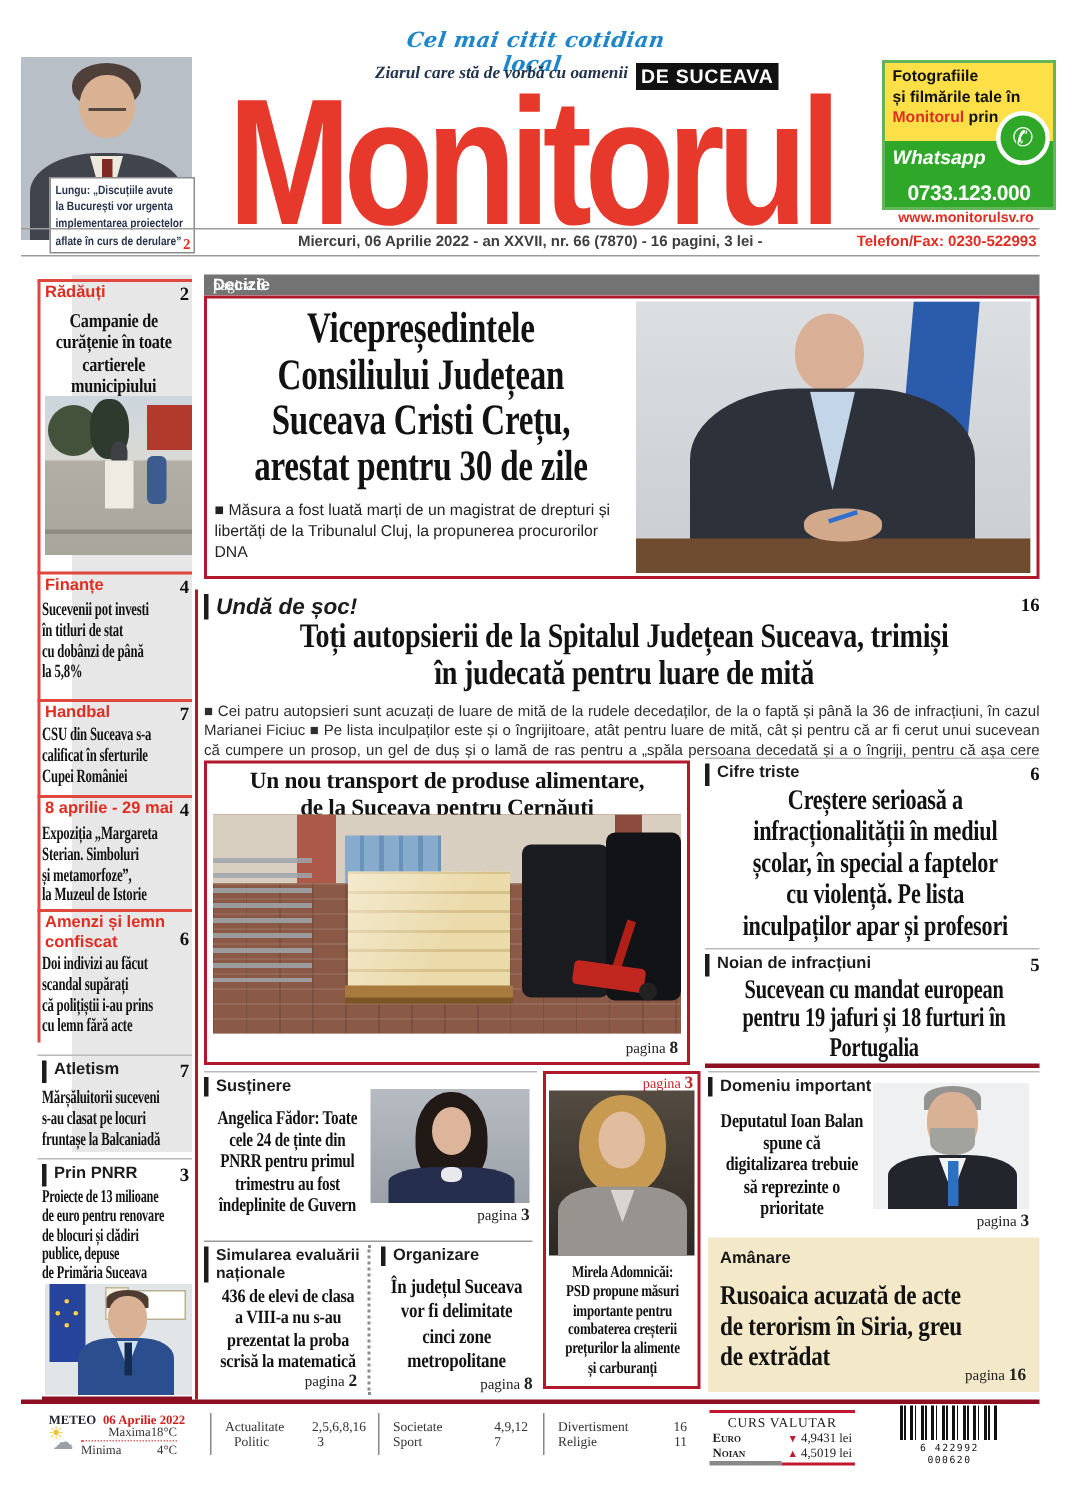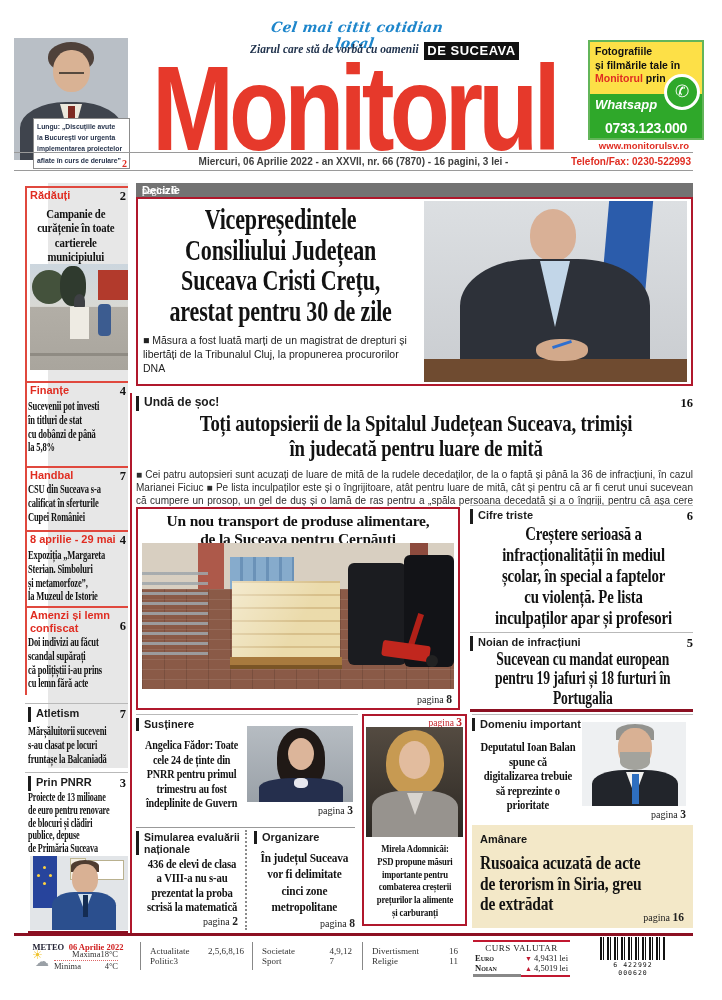--- a/index.html
+++ b/index.html
@@ -197,21 +197,21 @@
     <div class="s" style="left:180px;top:0;width:44px;height:118px;background:#2b5cab;transform:skewX(-5deg);"></div>
     <div class="s" style="left:106px;top:8px;width:46px;height:52px;background:#d9b096;border-radius:50% 50% 46% 46%;"></div>
     <div class="s" style="left:36px;top:58px;width:190px;height:124px;background:#2d3139;border-radius:38% 38% 0 0;"></div>
     <div class="s" style="left:116px;top:60px;width:30px;height:66px;background:#c2d6e8;clip-path:polygon(0 0,100% 0,50% 100%);"></div>
     <div class="s" style="left:0;top:158px;width:263px;height:23px;background:#6f4b30;"></div>
     <div class="s" style="left:112px;top:138px;width:52px;height:22px;background:#d2a98b;border-radius:45%;"></div>
     <div class="s" style="left:128px;top:142px;width:20px;height:3px;background:#2e6fd0;transform:rotate(-18deg);"></div>
   </div>
 
   <div class="kick" style="left:136px;top:396px;width:557px;">
-    <span class="kl bar" style="font-size:12px;">Undă de șoc!</span>
+    <span class="kl bar" style="font-size:15px;font-style:italic;">Undă de șoc!</span>
     <span class="kp">16</span>
   </div>
   <div class="hl" style="left:139px;top:411px;width:680px;font-size:23px;line-height:1.1;transform:scaleX(.815);">Toți autopsierii de la Spitalul Județean Suceava, trimiși
 în judecată pentru luare de mită</div>
   <div class="abs body-txt" style="left:136px;top:468px;width:557px;">■ Cei patru autopsieri sunt acuzați de luare de mită de la rudele decedaților, de la o faptă și până la 36 de infracțiuni, în cazul Marianei Ficiuc ■ Pe lista inculpaților este și o îngrijitoare, atât pentru luare de mită, cât și pentru că ar fi cerut unui sucevean că cumpere un prosop, un gel de duș și o lamă de ras pentru a „spăla persoana decedată și a o îngriji, pentru că așa cere protocolul”</div>
 
   <div class="abs" style="left:136px;top:507px;width:324px;height:203px;border:2px solid #b0182c;box-sizing:border-box;background:#fff;"></div>
   <div class="hl" style="left:140px;top:512px;width:316px;font-size:15.5px;line-height:1.15;">Un nou transport de produse alimentare,
 de la Suceava pentru Cernăuți</div>
   <div class="ph" style="left:142px;top:543px;width:312px;height:146px;background:#8a5a47;">
@@ -352,21 +352,21 @@
 
   <div class="abs" style="left:140px;top:942px;width:1px;height:28px;background:#888;"></div>
   <div class="abs" style="left:252px;top:942px;width:1px;height:28px;background:#888;"></div>
   <div class="abs" style="left:362px;top:942px;width:1px;height:28px;background:#888;"></div>
 
   <div class="abs serif" style="left:150px;top:946px;width:94px;font-size:9px;color:#333;">
     <div style="display:flex;justify-content:space-between;">
         <span>Actualitate</span>
         <span>2,5,6,8,16</span>
       </div>
-    <div style="display:flex;justify-content:flex-start;">
+    <div style="display:flex;justify-content:flex-end;gap:32px;">
         <span>Politic</span>
         <span style="margin-right:28px;">3</span>
       </div>
   </div>
   <div class="abs serif" style="left:262px;top:946px;width:90px;font-size:9px;color:#333;">
     <div style="display:flex;justify-content:space-between;">
         <span>Societate</span>
         <span>4,9,12</span>
       </div>
     <div style="display:flex;justify-content:space-between;">

